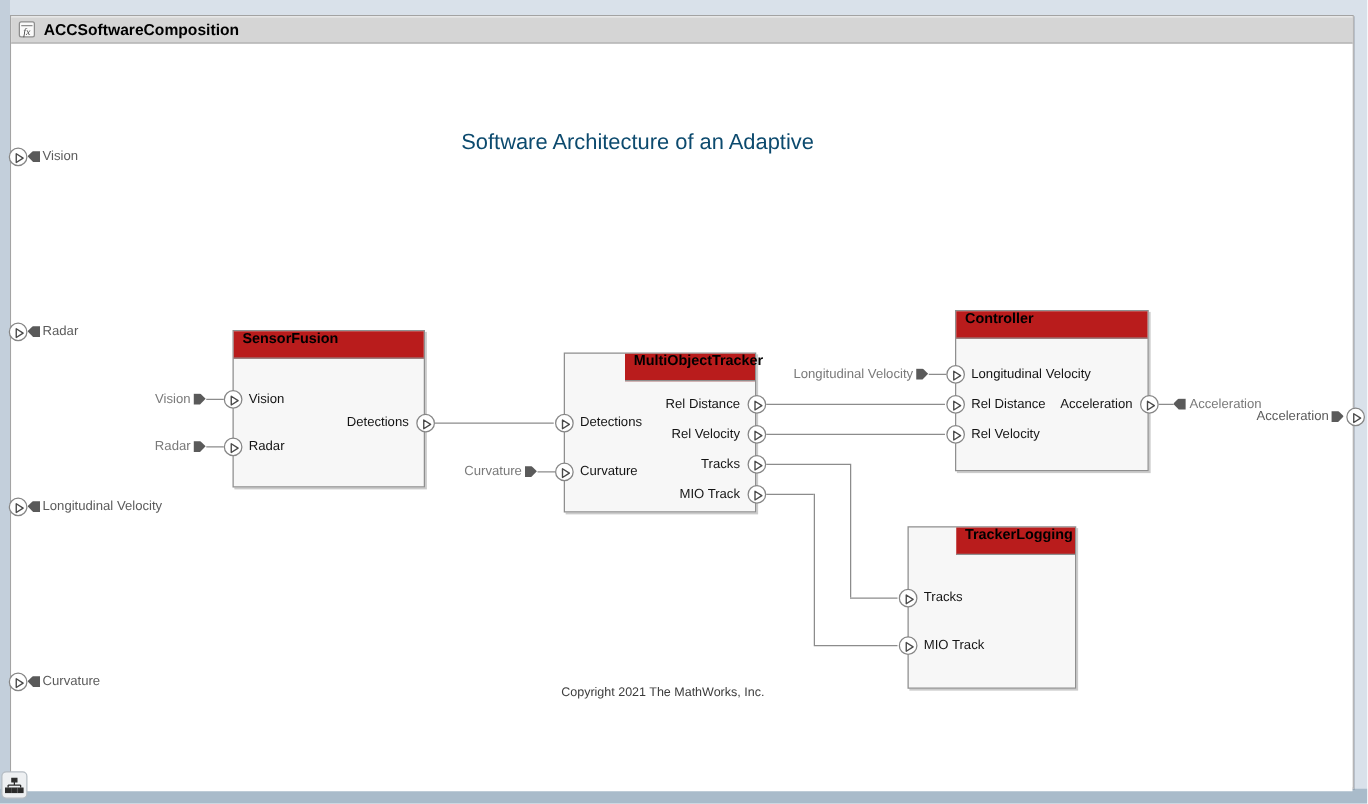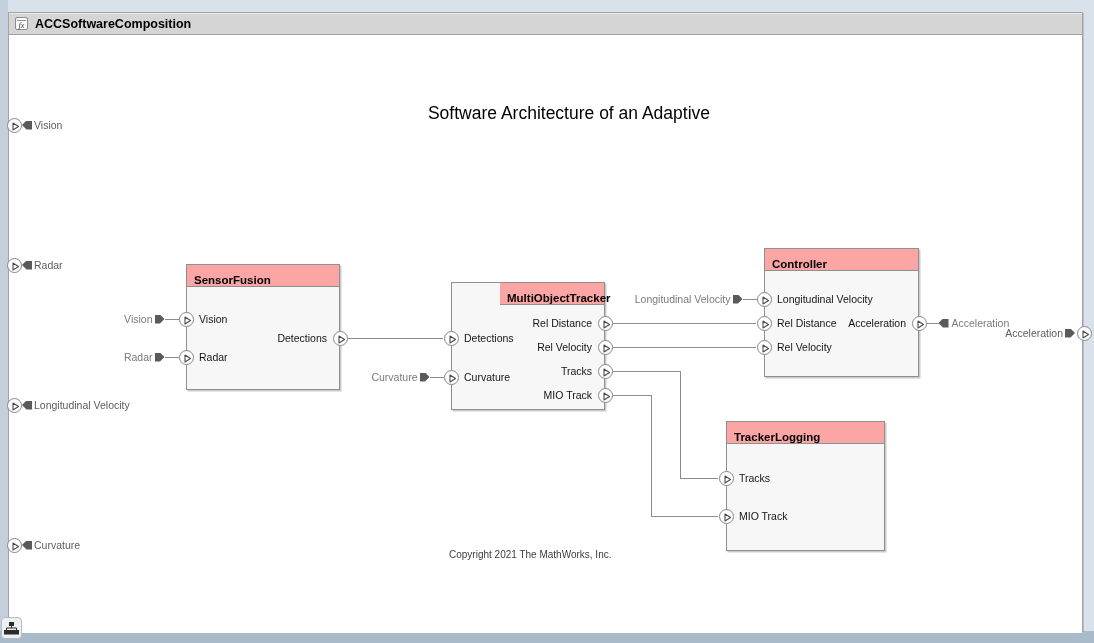--- a/index.html
+++ b/index.html
@@ -11,28 +11,28 @@
          border:1px solid #a3a3a3;box-sizing:border-box;box-shadow:1px 1px 0 0 rgba(120,130,140,.35);}
   .titlebar{position:relative;height:21px;background:#d5d5d5;border-bottom:1px solid #a3a3a3;
             display:flex;align-items:center;box-shadow:inset 0 1px 0 #ebebeb;}
   .fx-icon{position:relative;width:13px;height:13px;margin-left:6px;background:#fafafa;
            border:1px solid #8d8d8d;border-radius:2px;box-sizing:border-box;flex:none;}
   .fx-icon:before{content:"";position:absolute;left:1px;right:1px;top:2px;height:1px;background:#909090;}
   .fx-icon:after{content:"fx";position:absolute;left:0;right:0;top:3px;text-align:center;
                  font-family:"Liberation Serif",serif;font-style:italic;font-size:8px;color:#3b3b3b;}
   .win-title{font-size:12.5px;font-weight:bold;color:#000;margin-left:7px;}
   .canvas{position:relative;width:100%;height:598px;background:#fff;}
-  .heading{position:absolute;left:360px;top:66px;width:400px;text-align:center;
-           font-size:17.5px;line-height:24px;color:#000000;}
+  .heading{position:absolute;left:360px;top:66px;width:400px;
+           font-size:17.5px;line-height:24px;color:#0c4a6e;}
   .copyright{position:absolute;left:440px;top:514px;width:240px;text-align:left;
              font-size:10px;color:#3c3c3c;}
   .block{position:absolute;background:#f7f7f7;border:1px solid #8f8f8f;box-sizing:border-box;
          box-shadow:1.5px 1.5px 0 0 rgba(140,140,140,.45);z-index:1;}
-  .block-header{height:22px;background:#fca5a5;border-bottom:1px solid #8f8f8f;
-                display:flex;align-items:flex-end;box-sizing:border-box;}
+  .block-header{height:22px;background:#b91c1c;border-bottom:1px solid #8f8f8f;
+                display:flex;align-items:flex-start;box-sizing:border-box;}
   .block-header span{font-size:11.5px;font-weight:bold;color:#000;margin-left:7px;white-space:nowrap;}
   .wire{position:absolute;background:#8c8c8c;z-index:2;}
   .port-circle{position:absolute;width:15px;height:15px;border:1px solid #868686;border-radius:50%;
                background:#fff;box-sizing:border-box;z-index:3;}
   .port-circle svg{position:absolute;left:0;top:0;}
   .port-label{position:absolute;height:14px;line-height:14px;font-size:10.5px;color:#141414;
               white-space:nowrap;z-index:2;}
   .port-label.out{text-align:right;}
   .ext-label{position:absolute;height:14px;line-height:14px;font-size:10.5px;color:#7a7a7a;
              white-space:nowrap;z-index:2;}
@@ -174,21 +174,21 @@
         <div class="port-label" style="left: 768px; top: 305px;">Rel Velocity</div>
         <div class="port-circle" style="left: 902.5px; top: 280.5px;">
           <svg width="15" height="15" viewBox="0 0 15 15">
             <polygon points="5,4 10.5,7.5 5,11" fill="#ffffff" stroke="#4a4a4a" stroke-width="1.1" stroke-linejoin="round"></polygon>
           </svg>
         </div>
         <div class="port-label out" style="left: 737px; top: 281px; width: 160px;">Acceleration</div>
         <div class="wire" style="left: 917.5px; top: 287.5px; width: 12px; height: 1px;"></div>
         <div class="glyph pt-left" style="left: 929.5px; top: 283.5px;"></div>
         <div class="ext-label" style="left: 942.5px; top: 281px;">Acceleration</div>
-        <div class="block" style="left: 717px; top: 386px; width: 159px; height: 130px;">
+        <div class="block" style="left: 717px; top: 386px; width: 135px; height: 130px; padding-left: 38px;">
           <div class="block-header">
             <span>TrackerLogging</span>
           </div>
         </div>
         <div class="port-circle" style="left: 709.5px; top: 435.5px;">
           <svg width="15" height="15" viewBox="0 0 15 15">
             <polygon points="5,4 10.5,7.5 5,11" fill="#ffffff" stroke="#4a4a4a" stroke-width="1.1" stroke-linejoin="round"></polygon>
           </svg>
         </div>
         <div class="port-label" style="left: 730px; top: 436px;">Tracks</div>

